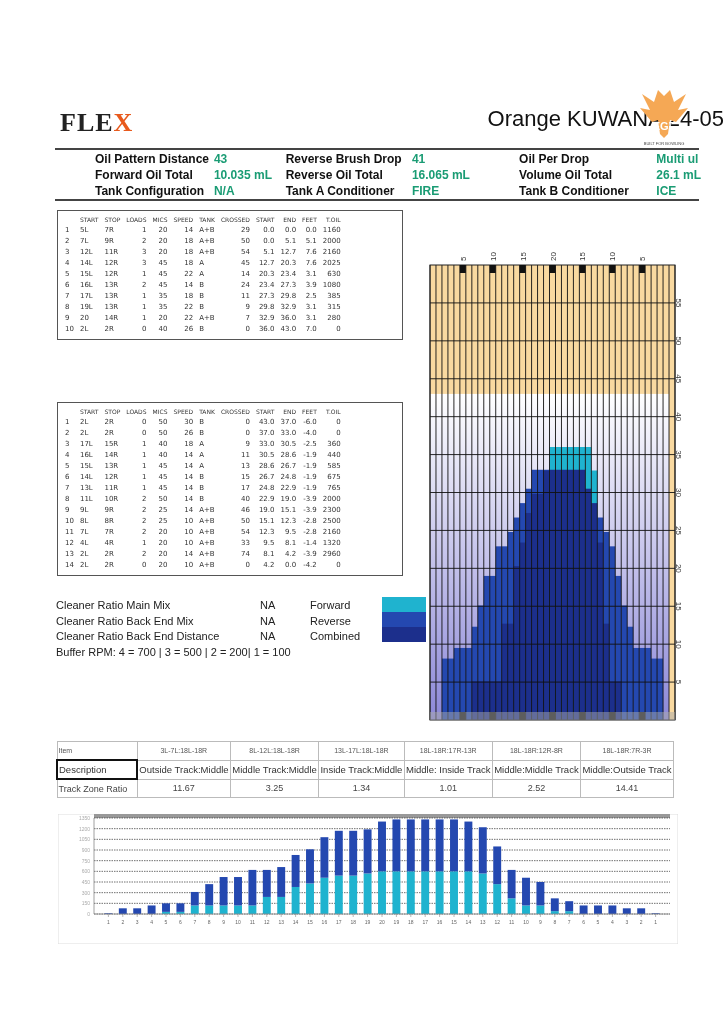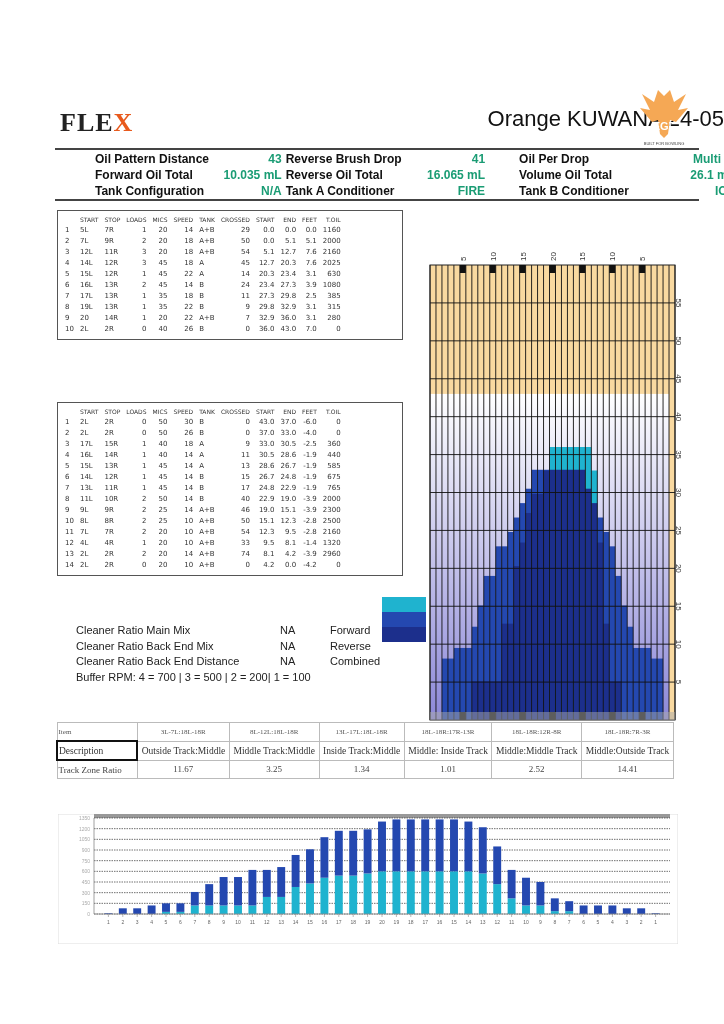--- a/index.html
+++ b/index.html
@@ -6,33 +6,33 @@
   body{width:724px;height:1024px;position:relative;overflow:hidden;font-family:"Liberation Sans",sans-serif;color:#111;}
   .abs{position:absolute;}
   .logo-flex{left:60px;top:108px;font-family:Liberation Serif, serif;font-weight:900;font-size:26px;letter-spacing:1px;color:#222;}
   .logo-flex .x{color:#e85a1d;}
   .title{left:0;width:724px;top:106px;text-align:right;font-size:22px;color:#111;}
   .logo-egf{left:636px;top:88px;width:56px;height:60px;}
   .hdr-rule{left:55px;width:644px;height:2px;background:#444;}
   .info{left:57px;top:151px;width:640px;font-size:12px;font-weight:bold;margin-left:38px;}
   .info .row{display:flex;height:16px;line-height:16px;}
   .info .lbl{color:#111;}
-  .info .val{color:#1a9c74;text-align:right;}
+  .info .val{color:#1a9c74;}
   .c1l{width:130px}.c1v{width:74px}.c2l{width:138px;padding-left:4px}.c2v{width:80px}.c3l{width:150px;padding-left:34px}.c3v{width:86px}
   .tbl{left:57px;border:1.5px solid #555;background:#fff;font-family:"DejaVu Sans",sans-serif;font-size:7px;color:#333;}
   .tbl table{border-collapse:collapse;margin:3px 0 0 4px;}
   .tbl td,.tbl th{padding:0 3px;height:11px;line-height:11px;white-space:nowrap;}
   .tbl th{font-weight:normal;font-size:6px;color:#333;}
   .r{text-align:right}
-  .legend-txt{left:56px;top:623px;font-size:11px;line-height:15.5px;color:#222;margin-left:20px;}
+  .legend-txt{left:56px;top:598px;font-size:11px;line-height:15.5px;color:#222;}
   .legend-txt .r1{display:flex;}
   .legend-txt .a{width:204px}.legend-txt .b{width:50px}.legend-txt .c{width:80px}
   .swatch{left:382px;width:44px;height:15px;}
   .pgraph{left:425px;top:210px;width:258px;height:520px;}
-  .zone-tbl{left:56px;top:722px;width:618px;border-collapse:collapse;font-size:9px;color:#444;font-family:Liberation Serif, serif;}
+  .zone-tbl{left:56px;top:741px;width:618px;border-collapse:collapse;font-size:9px;color:#444;}
   .zone-tbl td{border:1px solid #bbb;text-align:center;height:17px;padding:0 1px;white-space:nowrap;}
   .zone-tbl td.first{text-align:left;width:76px;}
   .zone-tbl tr.hd td{font-size:7px;color:#555;}
   .zone-tbl tr.desc td{font-size:9.5px;color:#333;}
   .zone-tbl td.desc-lbl{border:2px solid #111;}
   .barchart{left:58px;top:814px;width:620px;height:130px;}
 </style>
 </head>
 <body>
 

